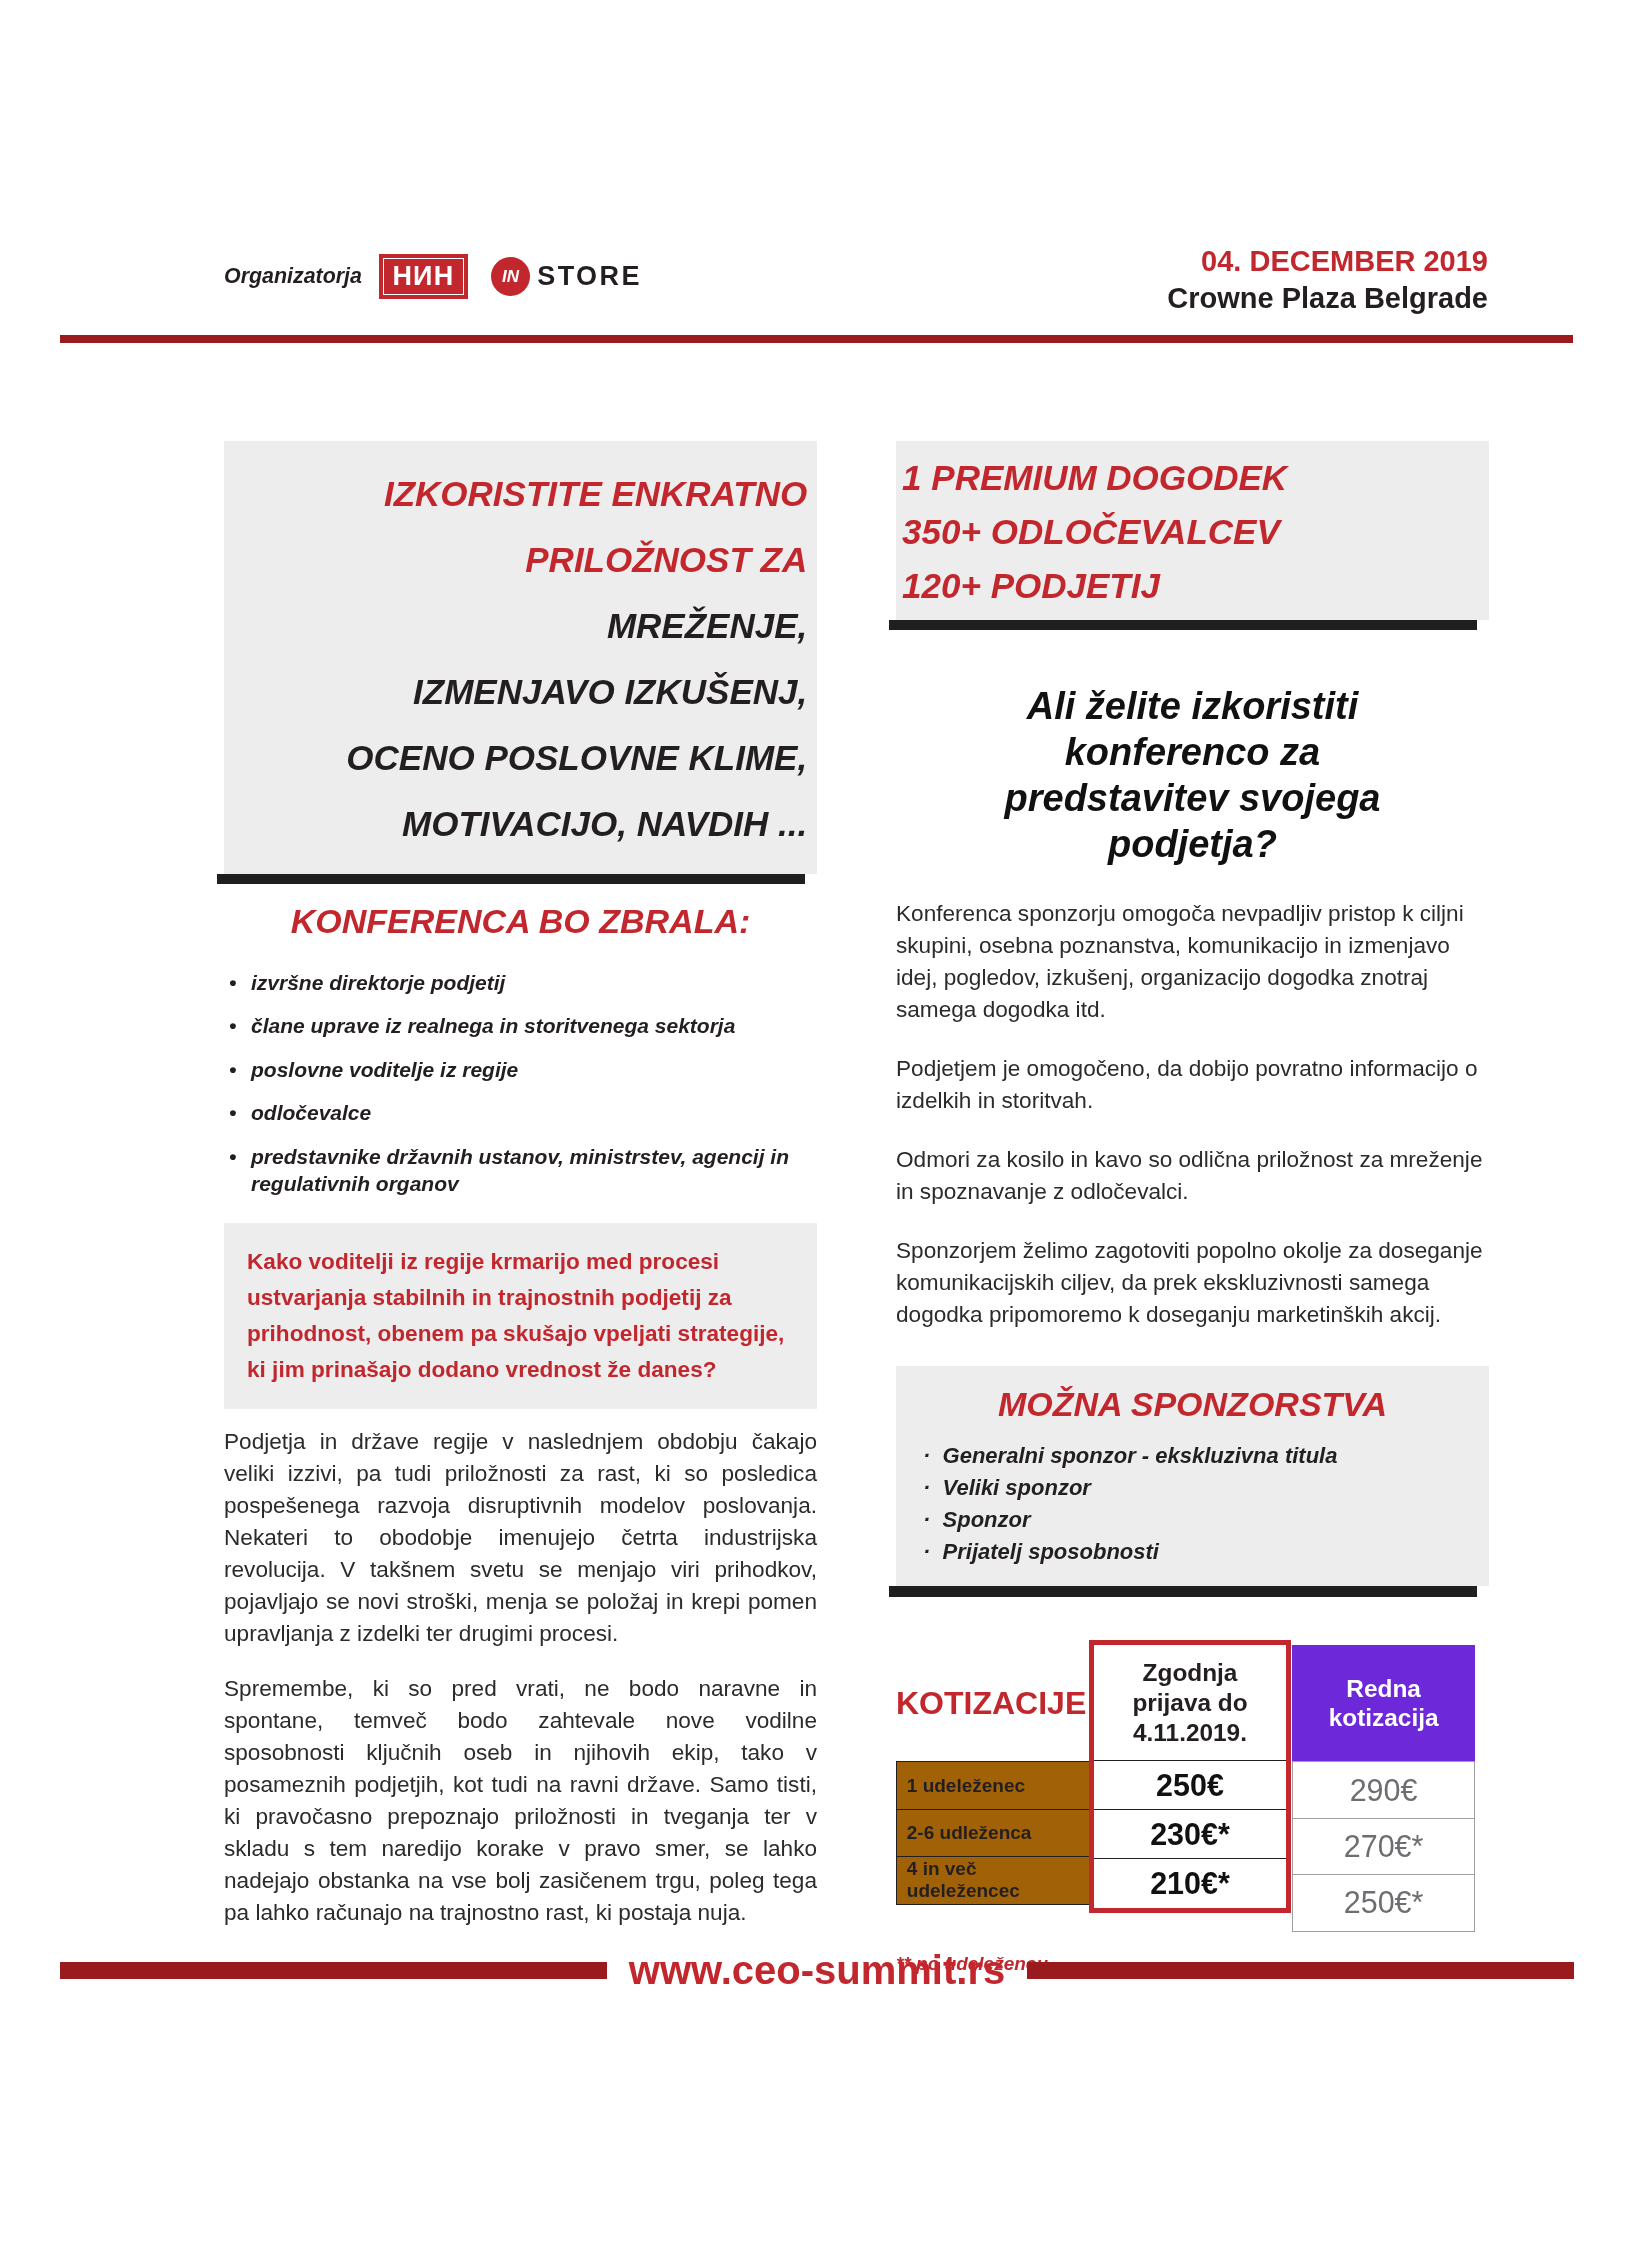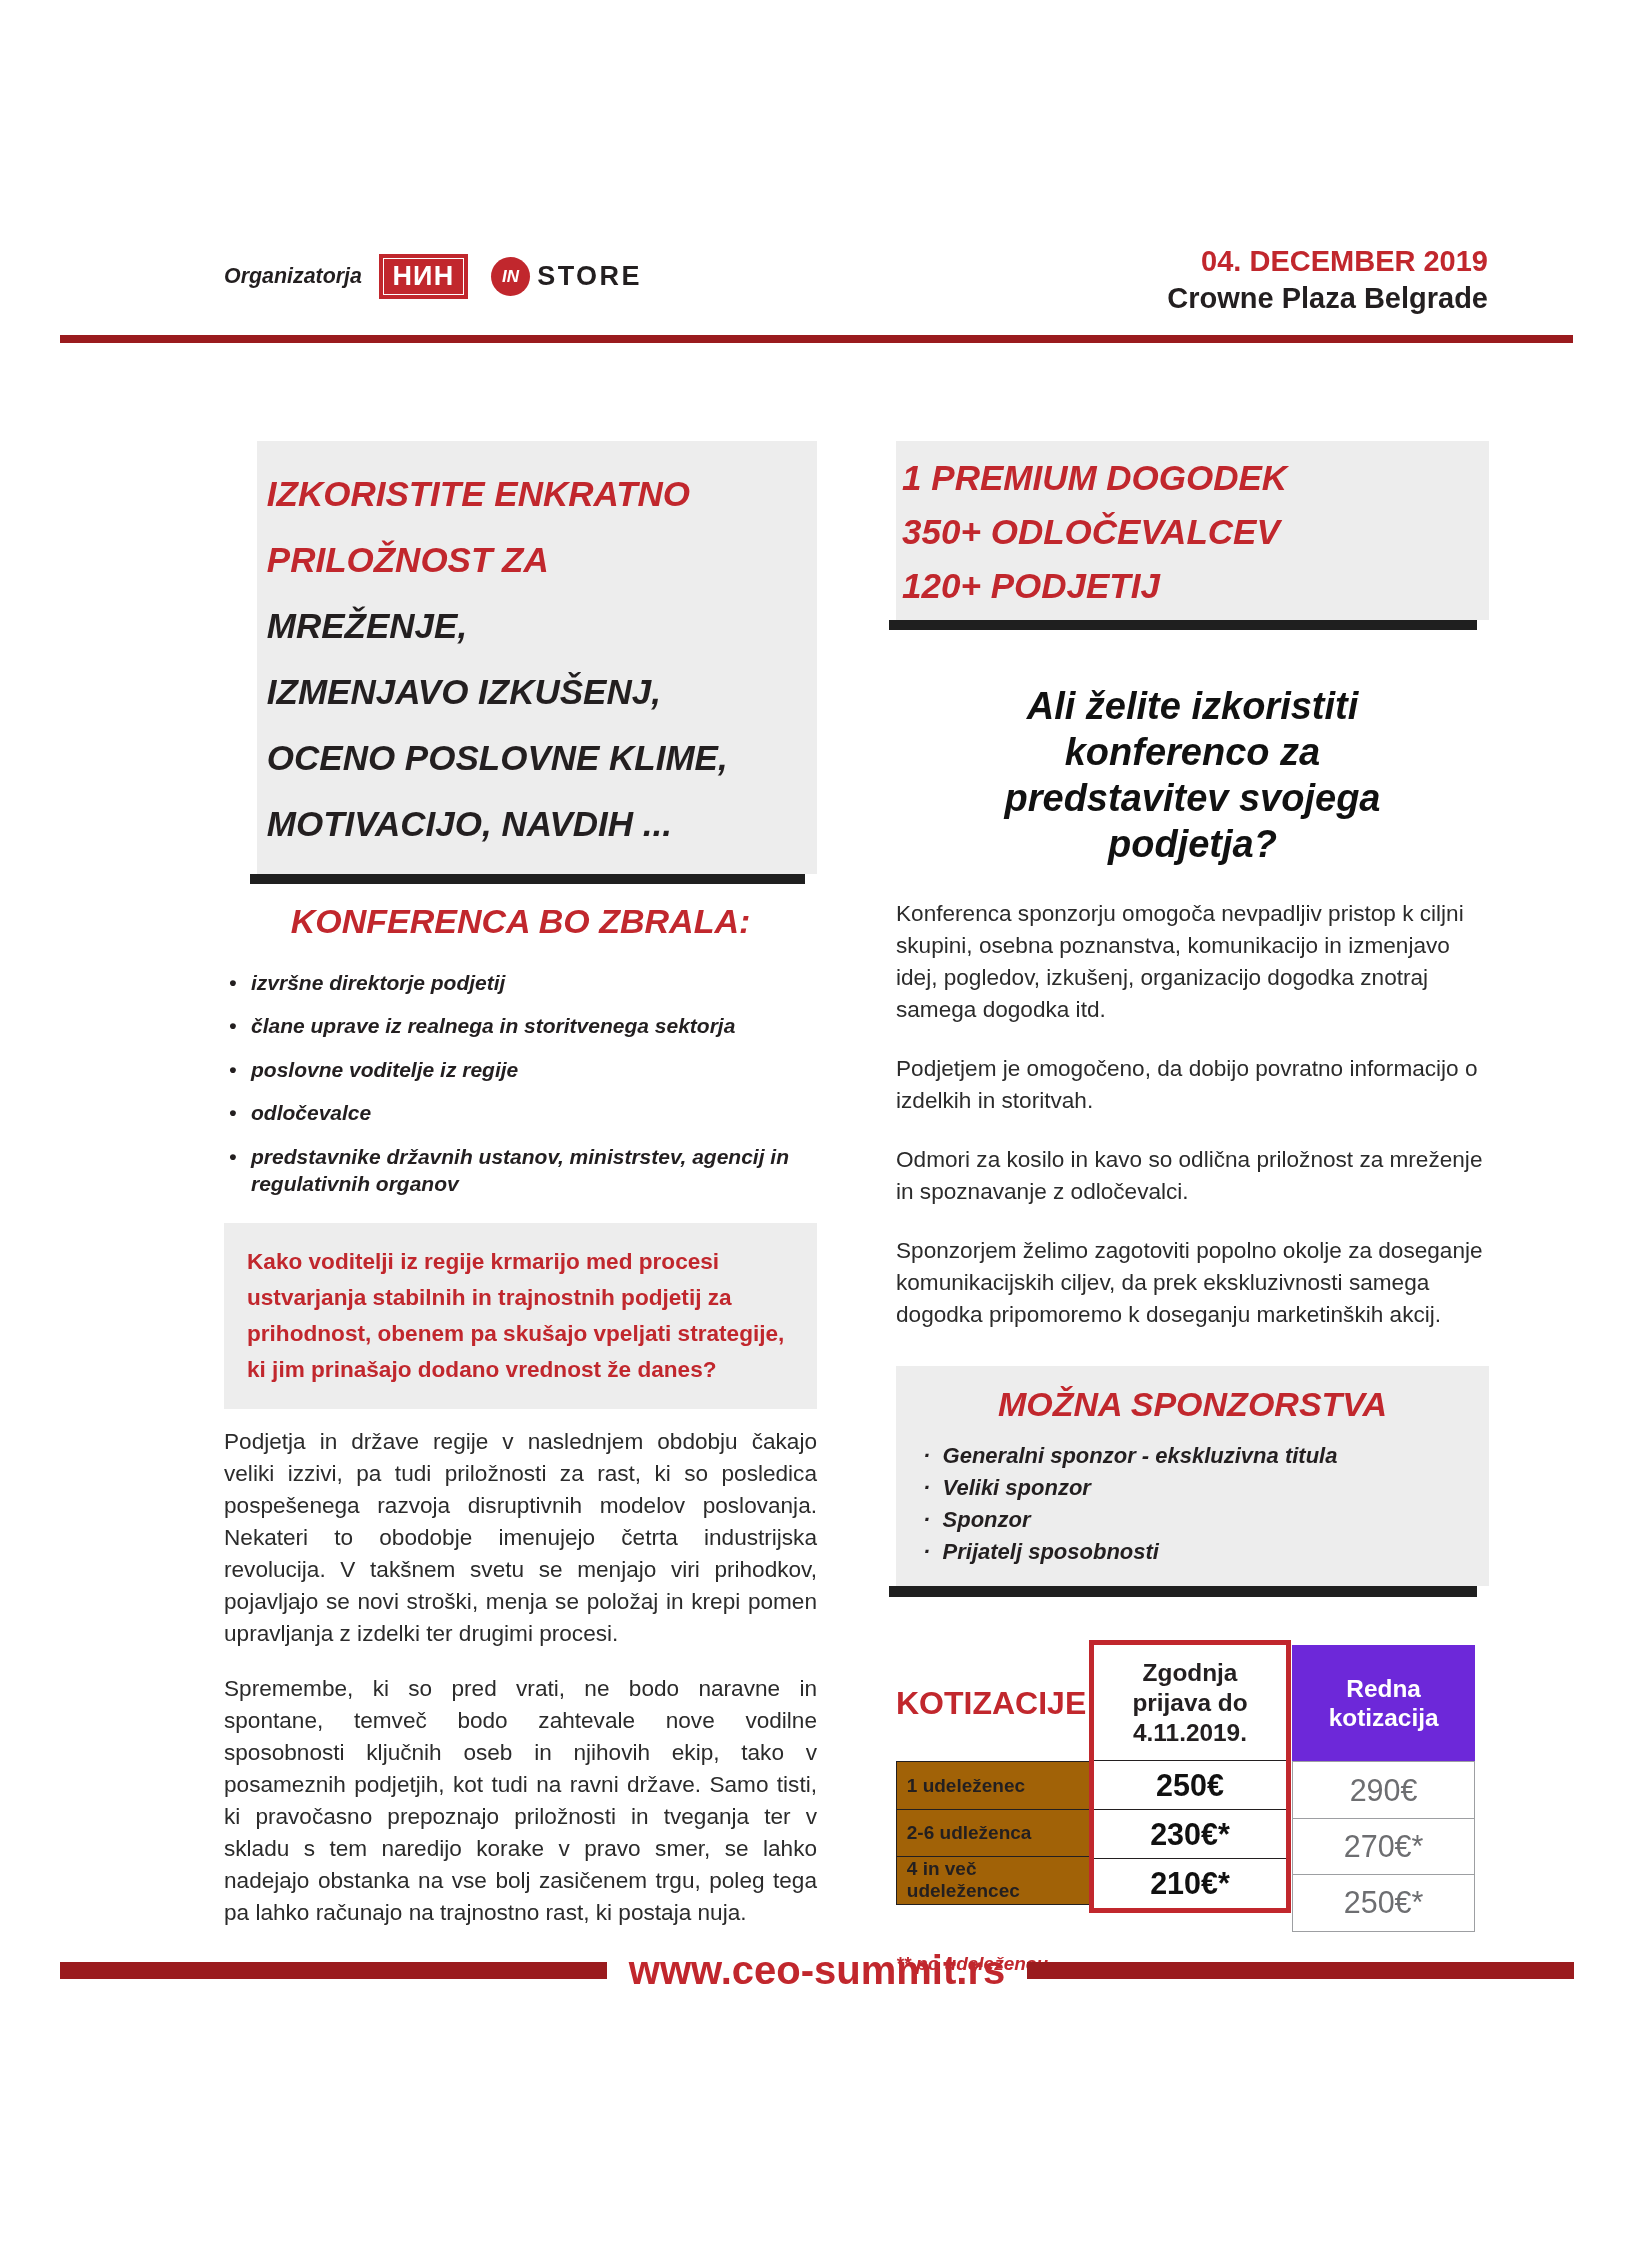--- a/index.html
+++ b/index.html
@@ -26,21 +26,21 @@
 
   
   .col-left{position:absolute;left:224px;top:441px;width:593px;}
   .col-right{position:absolute;left:896px;top:441px;width:593px;}
 
   
   .gbox{background:#ededed;position:relative;}
   .bar-shadow::after{content:"";position:absolute;left:-7.3px;right:12.2px;bottom:-10.4px;height:10.4px;background:#1f1f1f;}
 
   
-  .intro-box{padding:19.5px 9.8px 17px;text-align:left;margin-left:33px;}
+  .intro-box{padding:19.5px 9.8px 17px;text-align:right;}
   .intro-line{font-size:35px;font-weight:bold;font-style:italic;line-height:66px;color:#231f20;}
   .intro-line.red{color:#c1272d;}
 
   .audience-title{text-align:center;color:#c1272d;font-size:34px;font-weight:bold;font-style:italic;}
   .audience-list{margin-top:21px;}
   .audience-item{position:relative;padding-left:27px;font-size:21px;font-weight:bold;font-style:italic;line-height:27px;margin-top:16.5px;color:#231f20;}
   .audience-item::before{content:"\2022";position:absolute;left:4.9px;top:0;}
 
   .question-box{margin-top:26px;padding:21px 23px;background:#ededed;color:#c1272d;font-weight:bold;font-size:22.6px;line-height:36px;}
 

